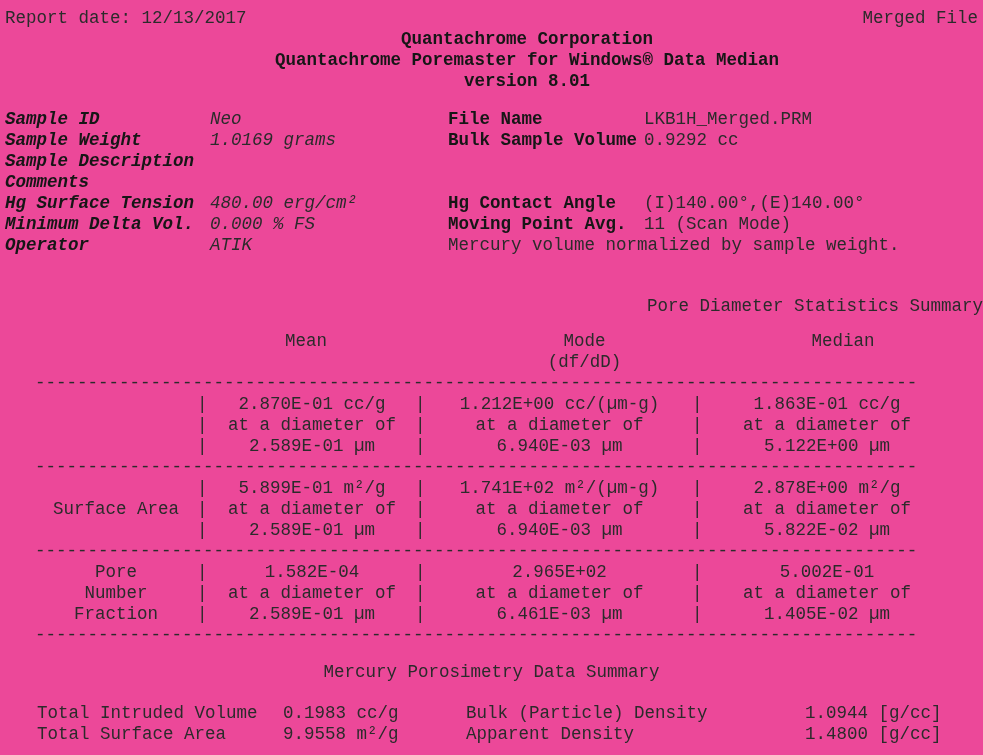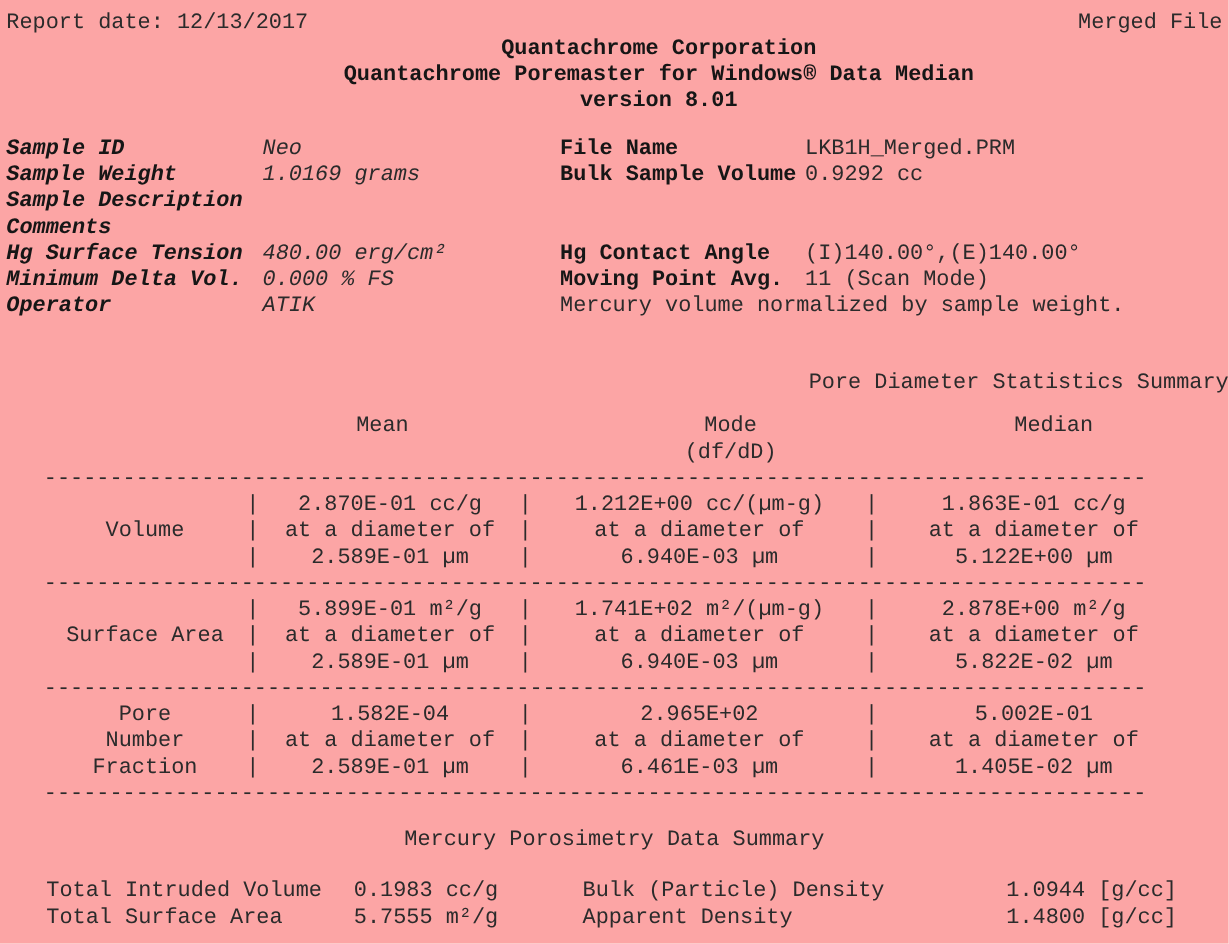--- a/index.html
+++ b/index.html
@@ -1,19 +1,19 @@
 <!DOCTYPE html>
 <html><head>
 <meta charset="utf-8">
 <style>
   html,body{margin:0;padding:0;background:#ffffff;}
   .page{
     position:relative;
     width:983px;height:755px;
-    background:#fca5a5;
+    background:#ec4899;
     color:#2b2b2b;
     font-family:"Liberation Mono","DejaVu Sans Mono",monospace;
     font-size:17.5px;
     line-height:21px;
     overflow:hidden;
   }
   
   .topbar{position:absolute;top:8px;left:5px;right:5px;height:21px;}
   .topbar .left{position:absolute;left:0;top:0;white-space:pre;}
   .topbar .right{position:absolute;right:0;top:0;white-space:pre;}
@@ -151,21 +151,20 @@
       </div>
       <div class="c-median">
         <div class="hline">Median</div>
       </div>
     </div>
     <div class="divider">------------------------------------------------------------------------------------</div>
 
     <div class="trow">
       <div class="tcell c-label">
         <div class="line"></div>
-        <div class="line">Volume</div>
         <div class="line"></div>
       </div>
       <div class="tcell vcell c-mean">
         <div class="line">2.870E-01 cc/g</div>
         <div class="line">at a diameter of</div>
         <div class="line">2.589E-01 µm</div>
       </div>
       <div class="tcell vcell c-mode">
         <div class="line">1.212E+00 cc/(µm-g)</div>
         <div class="line">at a diameter of</div>
@@ -231,18 +230,18 @@
   <div class="sec-title" style="top:662px;">Mercury Porosimetry Data Summary</div>
 
   <div class="bsum-row" style="top:703px;">
     <span class="m1">Total Intruded Volume</span>
     <span class="v1">0.1983 cc/g</span>
     <span class="m2">Bulk (Particle) Density</span>
     <span class="v2">1.0944 [g/cc]</span>
   </div>
   <div class="bsum-row" style="top:724px;">
     <span class="m1">Total Surface Area</span>
-    <span class="v1">5.7555 m²/g</span>
+    <span class="v1">9.9558 m²/g</span>
     <span class="m2">Apparent Density</span>
     <span class="v2">1.4800 [g/cc]</span>
   </div>
 
 </div>
 
 </body></html>

